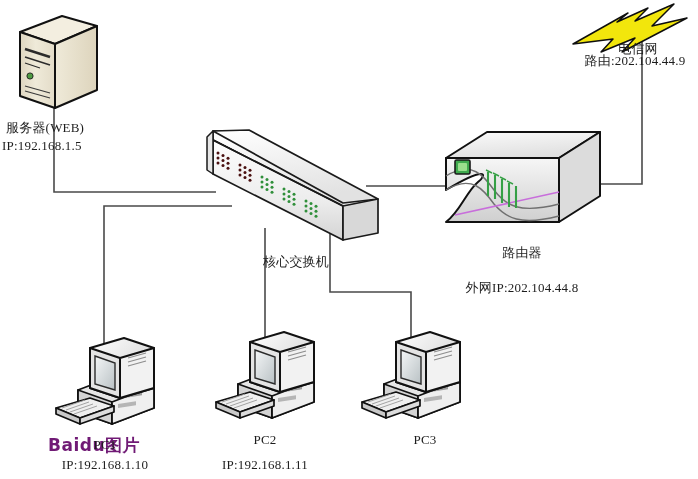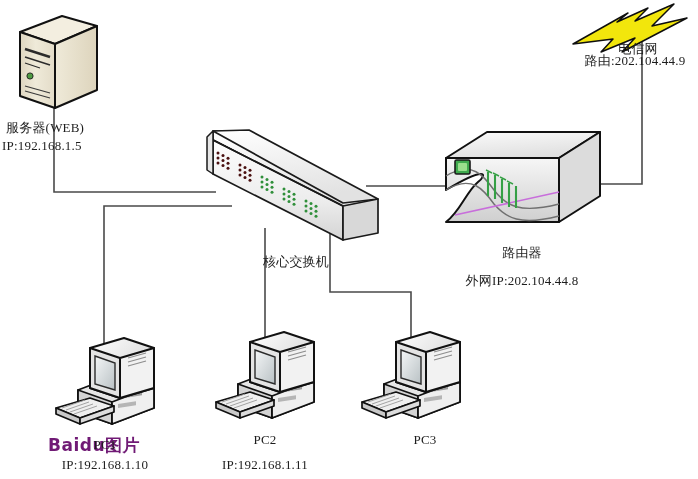--- a/index.html
+++ b/index.html
@@ -326,21 +326,21 @@
   </svg>
 
   <div class="watermark" style="left:48px; top:434px;">Baidu图片</div>
 
   <div class="label" style="left:6px; top:119px;">服务器(WEB)</div>
   <div class="label" style="left:2px; top:137px;">IP:192.168.1.5</div>
 
   <div class="label center" style="left:296px; top:253px;">核心交换机</div>
 
   <div class="label center" style="left:522px; top:244px;">路由器</div>
-  <div class="label center" style="left:522px; top:272px;">外网IP:202.104.44.8</div>
+  <div class="label center" style="left:522px; top:279px;">外网IP:202.104.44.8</div>
 
   <div class="label center" style="left:638px; top:40px;">电信网</div>
   <div class="label center" style="left:635px; top:52px;">路由:202.104.44.9</div>
 
   <div class="label center" style="left:105px; top:436px;">PC1</div>
   <div class="label center" style="left:105px; top:456px;">IP:192.168.1.10</div>
 
   <div class="label center" style="left:265px; top:431px;text-align:center;">PC2</div>
   <div class="label center" style="left:265px; top:456px;">IP:192.168.1.11</div>
 

